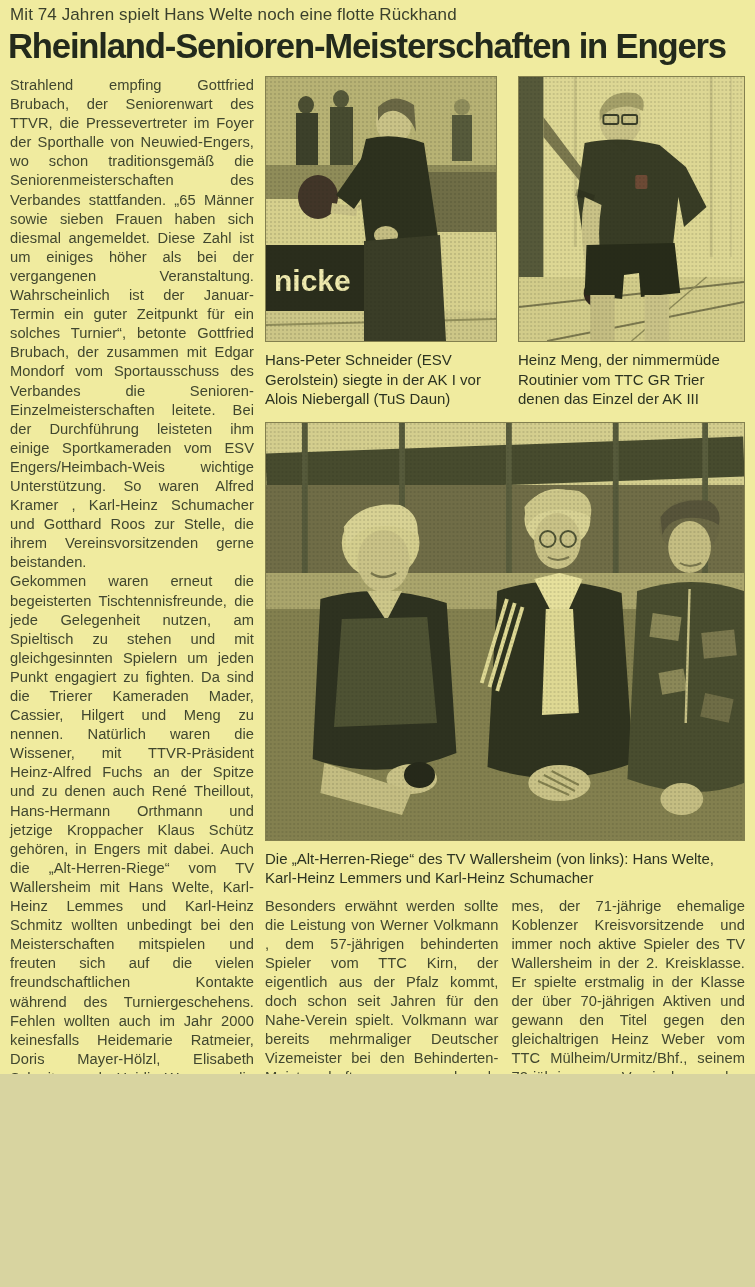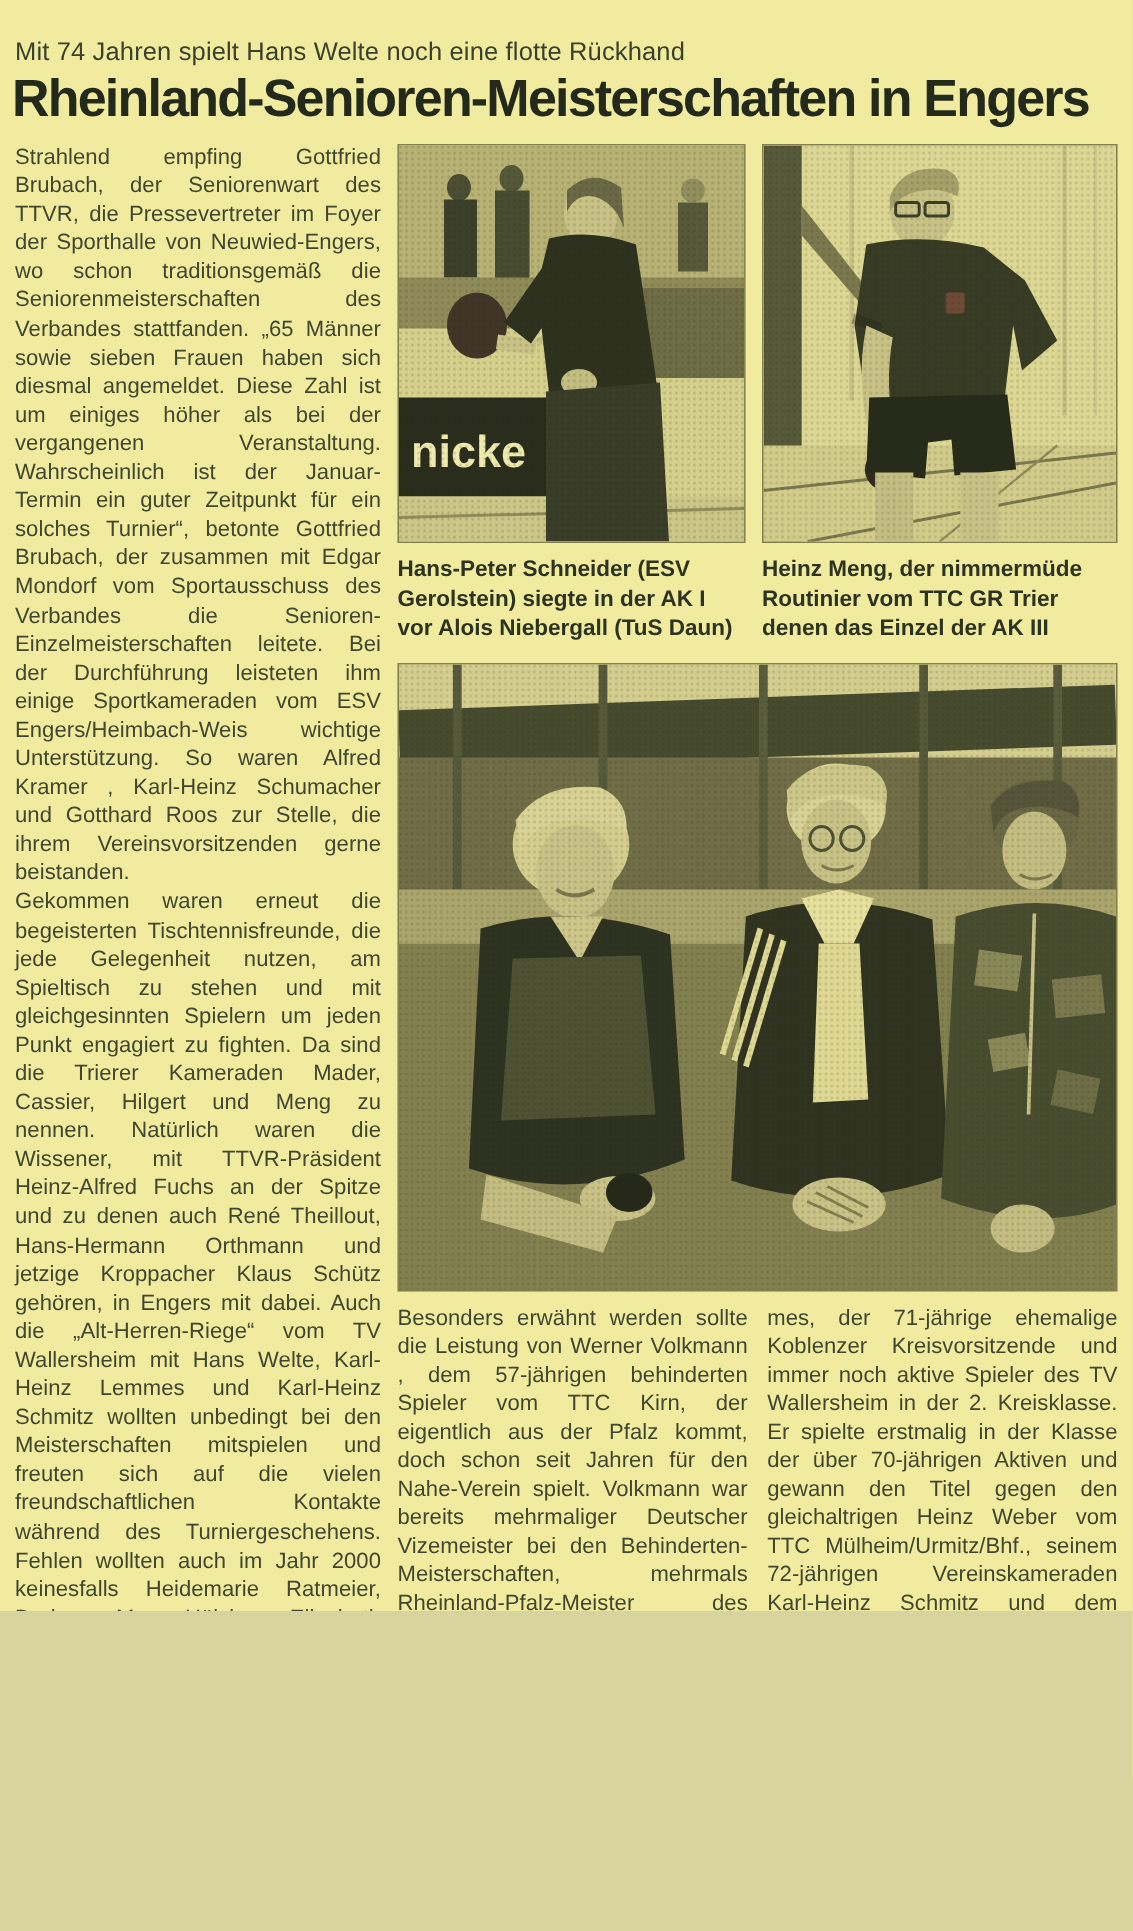--- a/index.html
+++ b/index.html
@@ -9,21 +9,21 @@
     --caption_ink:#2c3321;
   }
   html,body{margin:0;padding:0;}
   body{background:#d8d4a0;font-family:"Liberation Sans",sans-serif;}
   .page{
     position:relative;
     width:755px;height:1074px;
     margin:0 auto;
     background:var(--paper);
     box-sizing:border-box;
-    padding:24px 10px 6px 10px;
+    padding:4px 10px 6px 10px;
     overflow:hidden;
     color:var(--ink);
   }
   .kicker{
     font-size:17px;
     line-height:21px;
     color:#3a402c;
     letter-spacing:.1px;
   }
   h1.headline{
@@ -41,35 +41,35 @@
   .col{
     font-size:14.7px;
     line-height:19.1px;
     text-align:justify;
     letter-spacing:.05px;
     word-spacing:.5px;
   }
   .col p{margin:0;}
   .col-left{width:244px;flex:none;}
   .right-area{flex:1;display:flex;flex-direction:column;min-width:0;}
-  .photo-row{display:flex;gap:11px;align-items:center;}
+  .photo-row{display:flex;gap:21px;align-items:center;}
   figure{margin:0;}
   .fig-schneider{width:232px;flex:none;}
   .fig-meng{flex:1;min-width:0;}
   .photo-frame{
     display:block;width:100%;
     border:1px solid #83804f;
     box-sizing:border-box;
     background:#ddd792;
   }
   .photo-frame svg{display:block;width:100%;height:100%;}
   .frame-small{height:266px;}
   .frame-big{height:419px;}
   figcaption{
-    font-weight:bold;
+    font-weight:normal;
     font-size:15px;
     line-height:19.5px;
     color:var(--caption_ink);
     margin-top:8px;
     text-align:left;
   }
   .fig-group{margin-top:13px;}
   .bottom-cols{display:flex;gap:13px;margin-top:9px;}
   .col-mid,.col-right{flex:1;min-width:0;}
 </style>
@@ -245,20 +245,21 @@
             <path d="M382,168 Q438,150 492,168 L492,360 Q440,380 372,356 Z" fill="#494d2f"></path>
             <rect x="398" y="190" width="30" height="24" fill="#8b8858" transform="rotate(8 398 190)"></rect>
             <rect x="448" y="210" width="34" height="26" fill="#7b784e" transform="rotate(-6 448 210)"></rect>
             <rect x="404" y="250" width="26" height="22" fill="#8b8858" transform="rotate(-10 404 250)"></rect>
             <rect x="452" y="270" width="30" height="24" fill="#6f6d46" transform="rotate(12 452 270)"></rect>
             <path d="M436,166 L432,300" stroke="#c6c084" stroke-width="2.5"></path>
             <ellipse cx="428" cy="376" rx="22" ry="16" fill="#c4bd82"></ellipse>
             <rect x="0" y="0" width="492" height="417" fill="url(#dots3)" opacity="0.18"></rect>
           </svg>
         </div>
+        <figcaption>Die „Alt-Herren-Riege“ des TV Wallersheim (von links): Hans Welte, Karl-Heinz Lemmers und Karl-Heinz Schumacher</figcaption>
       </figure>
 
       <div class="bottom-cols">
         <div class="col col-mid">
           <p>Besonders erwähnt werden sollte die Leistung von Werner Volkmann , dem 57-jährigen behinderten Spieler vom TTC Kirn, der eigentlich aus der Pfalz kommt, doch schon seit Jahren für den Nahe-Verein spielt. Volkmann war bereits mehrmaliger Deutscher Vizemeister bei den Behinderten-Meisterschaften, mehrmals Rheinland-Pfalz-Meister des Behinderten-Sportverbandes und auch bei den Senioren recht erfolgreich.</p>
 
         </div>
         <div class="col col-right">
           <p>mes, der 71-jährige ehemalige Koblenzer Kreisvorsitzende und immer noch aktive Spieler des TV Wallersheim in der 2. Kreisklasse. Er spielte erstmalig in der Klasse der über 70-jährigen Aktiven und gewann den Titel gegen den gleichaltrigen Heinz Weber vom TTC Mülheim/Urmitz/Bhf., seinem 72-jährigen Vereinskameraden Karl-Heinz Schmitz und dem ältesten Spieler des Turniers, Hans Welte (74 Jahre), ebenfalls vom TV Wallersheim. „Es wurde ja auch Zeit, nach mehrmaligen Vizemeisterschaften und Titeln auf der Kreis- und Bezirksebene auch einmal Rheinland-Einzelmeister zu werden“, erklärte Karl-Heinz Lemmes, der keinesfalls daran denkt, den Schläger an den berühmten Nagel zu hängen.</p>
 

